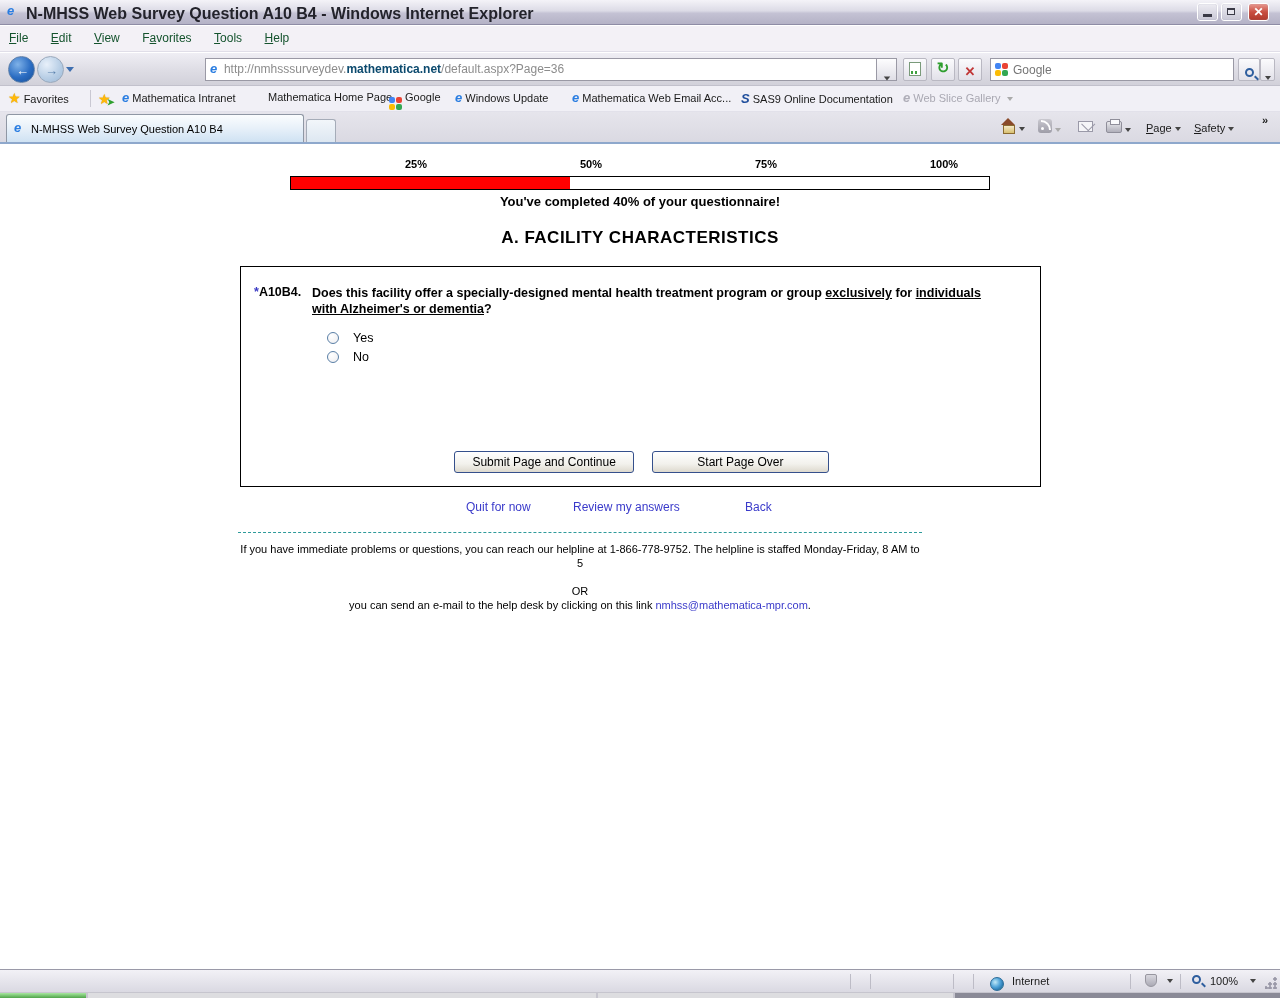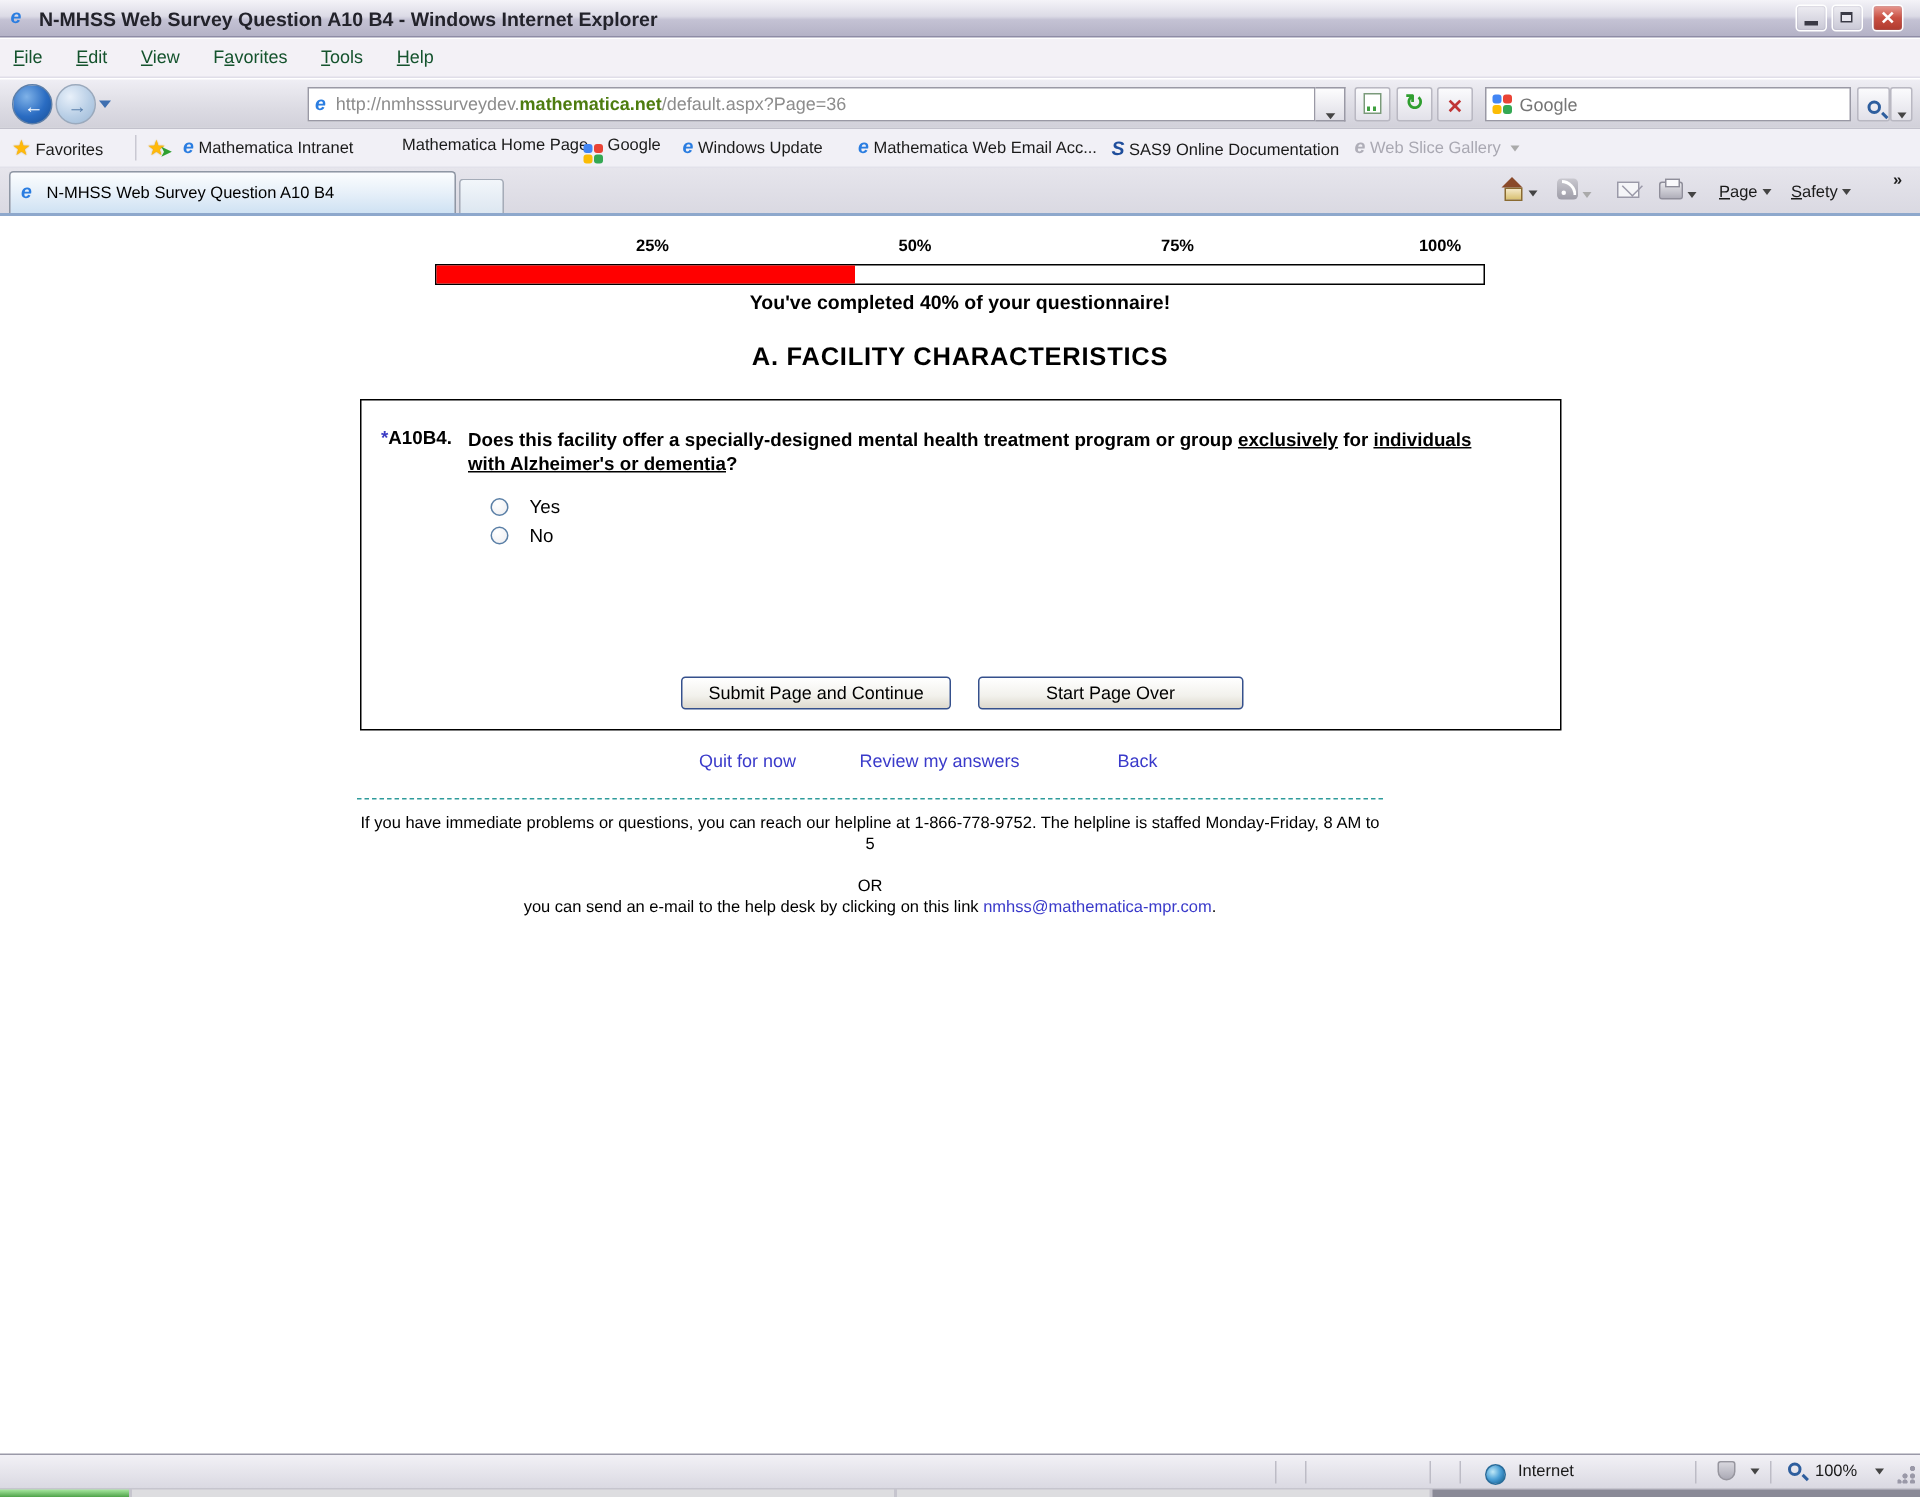--- a/index.html
+++ b/index.html
@@ -5,21 +5,21 @@
   * { margin:0; padding:0; box-sizing:border-box; }
   html,body { width:1280px; height:998px; overflow:hidden; }
   body { font-family:"Liberation Sans", sans-serif; background:#fff; }
   .abs { position:absolute; }
   #win { position:relative; width:1280px; height:998px; background:#fff; }
 
   
   .titlebar { left:0; top:0; width:1280px; height:25px;
     background:linear-gradient(#F4F3F8 0%, #DCDBE6 45%, #C4C2D4 55%, #B4B2C6 100%);
     border-bottom:1px solid #8E8CA5; }
-  .title-text { left:26px; top:5px; font-size:13px; font-weight:bold; color:#23232B; white-space:nowrap; }
+  .title-text { left:26px; top:5px; font-size:16px; font-weight:bold; color:#23232B; white-space:nowrap; }
   .winbtn { top:3px; width:21px; height:18px; border:1px solid #fff; border-radius:3px;
     background:linear-gradient(#EDECF2,#C9C8D6); box-shadow:inset 0 0 1px #9a98ae; }
   .winbtn .glyph-min { position:absolute; left:5px; bottom:3px; width:9px; height:3px; background:#3A3A46; }
   .winbtn .glyph-rest { position:absolute; left:5px; top:4px; width:8px; height:7px; border:1px solid #3A3A46; border-top-width:2px; background:#E7E6EE; }
   .winbtn.close { background:linear-gradient(#E89890,#C94F42 50%,#B03A2E); border-color:#fff; }
   .winbtn.close .glyph-x { position:absolute; left:0; top:0; width:100%; height:100%; color:#fff; font-weight:bold; font-size:12px; line-height:17px; text-align:center; }
 
   
   .menubar { left:0; top:26px; width:1280px; height:26px; background:#F3F1F6; border-bottom:1px solid #E0DEE8; }
   .menu-item { display:inline-block; padding:5px 9px 0 9px; font-size:12px; color:#14532d; }
@@ -29,21 +29,21 @@
   .navbar { left:0; top:53px; width:1280px; height:33px;
     background:linear-gradient(#EFEEF4,#DCDBE3 60%,#D2D1DA); border-bottom:1px solid #C2C1CC; }
   .navcircle { top:3px; width:27px; height:27px; border-radius:50%; }
   .navcircle.back { background:radial-gradient(circle at 35% 30%, #7FB2E8, #2A6CC2 55%, #174E96); border:1px solid #5E7FA8; }
   .navcircle.fwd  { background:radial-gradient(circle at 35% 30%, #E8F0FA, #B9CFE6 55%, #9CB8D6); border:1px solid #9AA9BC; }
   .nav-arrow { position:absolute; left:7px; top:7px; font-size:13px; font-weight:bold; color:#fff; line-height:13px; }
   .navcircle.fwd .nav-arrow { color:#5B81AD; }
   .tri-down { width:0; height:0; border-left:4px solid transparent; border-right:4px solid transparent; border-top:5px solid #3F6FB0; }
   .addrfield { left:205px; top:58px; width:672px; height:23px; background:#fff; border:1px solid #9A99A5; padding:3px 4px 0 4px; font-size:12px; white-space:nowrap; overflow:hidden; }
   .url-gray { color:#8C8C8C; }
-  .url-bold { color:#4d7c0f; font-weight:bold; }
+  .url-bold { color:#0c4a6e; font-weight:bold; }
   .addr-drop { left:877px; top:58px; width:20px; height:23px; border:1px solid #9A99A5; border-left:none; background:linear-gradient(#FDFDFE,#DFDEE6); text-align:center; padding-top:8px; }
   .chromebtn { top:58px; height:23px; border:1px solid #B9B8C2; border-radius:2px; background:linear-gradient(#FBFBFD,#E2E1E9); text-align:center; }
   .searchbox { left:990px; top:58px; width:244px; height:23px; background:#fff; border:1px solid #9A99A5; }
   .searchbox input { position:absolute; left:22px; top:1px; width:215px; height:19px; border:none; outline:none; font-size:12px; color:#9A9A9A; font-family:"Liberation Sans",sans-serif; }
   .glogo { position:absolute; left:4px; top:4px; width:13px; height:13px; display:grid; grid-template-columns:6px 6px; grid-template-rows:6px 6px; gap:1px; }
   .glogo i { display:block; border-radius:2px; }
 
   
   .favbar { left:0; top:86px; width:1280px; height:26px; background:#F1F0F6; border-bottom:1px solid #E2E1EA; }
   .fav-item { position:absolute; top:5px; font-size:11px; color:#1a1a1a; white-space:nowrap; }
@@ -59,21 +59,21 @@
     background:linear-gradient(#FBFDFE,#E7F0F9 50%,#CFE2F3); font-size:11px; }
   .tabstub { left:306px; top:7px; width:30px; height:23px; border:1px solid #A5ACB8; border-bottom:none; border-radius:3px 3px 0 0;
     background:linear-gradient(#F2F6FA,#DDE7F1); }
   .cmditem { position:absolute; top:7px; font-size:11px; color:#1a1a1a; white-space:nowrap; }
   .cmditem .u { text-decoration:underline; }
   .tri-sm { display:inline-block; width:0; height:0; border-left:3px solid transparent; border-right:3px solid transparent; border-top:4px solid #444; vertical-align:middle; margin-left:3px; }
   .tri-sm.gray { border-top-color:#AAA; }
 
   
   .content { left:0; top:144px; width:1280px; height:825px; background:#fff; }
-  .plabel { position:absolute; width:60px; text-align:center; font-size:11px; font-weight:bold; color:#000; }
+  .plabel { position:absolute; width:60px; text-align:left; font-size:11px; font-weight:bold; color:#000; }
   .pbar { left:290px; top:32px; width:700px; height:14px; border:1px solid #000; background:#fff; }
   .pfill { height:100%; background:#FF0000; }
   .pmsg { left:290px; top:50px; width:700px; text-align:center; font-size:13px; font-weight:bold; }
   .sectitle { left:0; top:84px; width:1280px; text-align:center; font-size:17px; font-weight:bold; letter-spacing:0.5px; }
   .qbox { left:240px; top:122px; width:801px; height:221px; border:1px solid #000; }
   .qnum { position:absolute; left:13px; top:18px; font-size:12.5px; font-weight:bold; }
   .qnum .ast { color:#3B3BC4; }
   .qtext { position:absolute; left:71px; top:18px; width:715px; font-size:12.5px; font-weight:bold; line-height:16px; }
   .qtext u { text-decoration:underline; }
   .optrow { position:absolute; left:86px; font-size:12.5px; }

